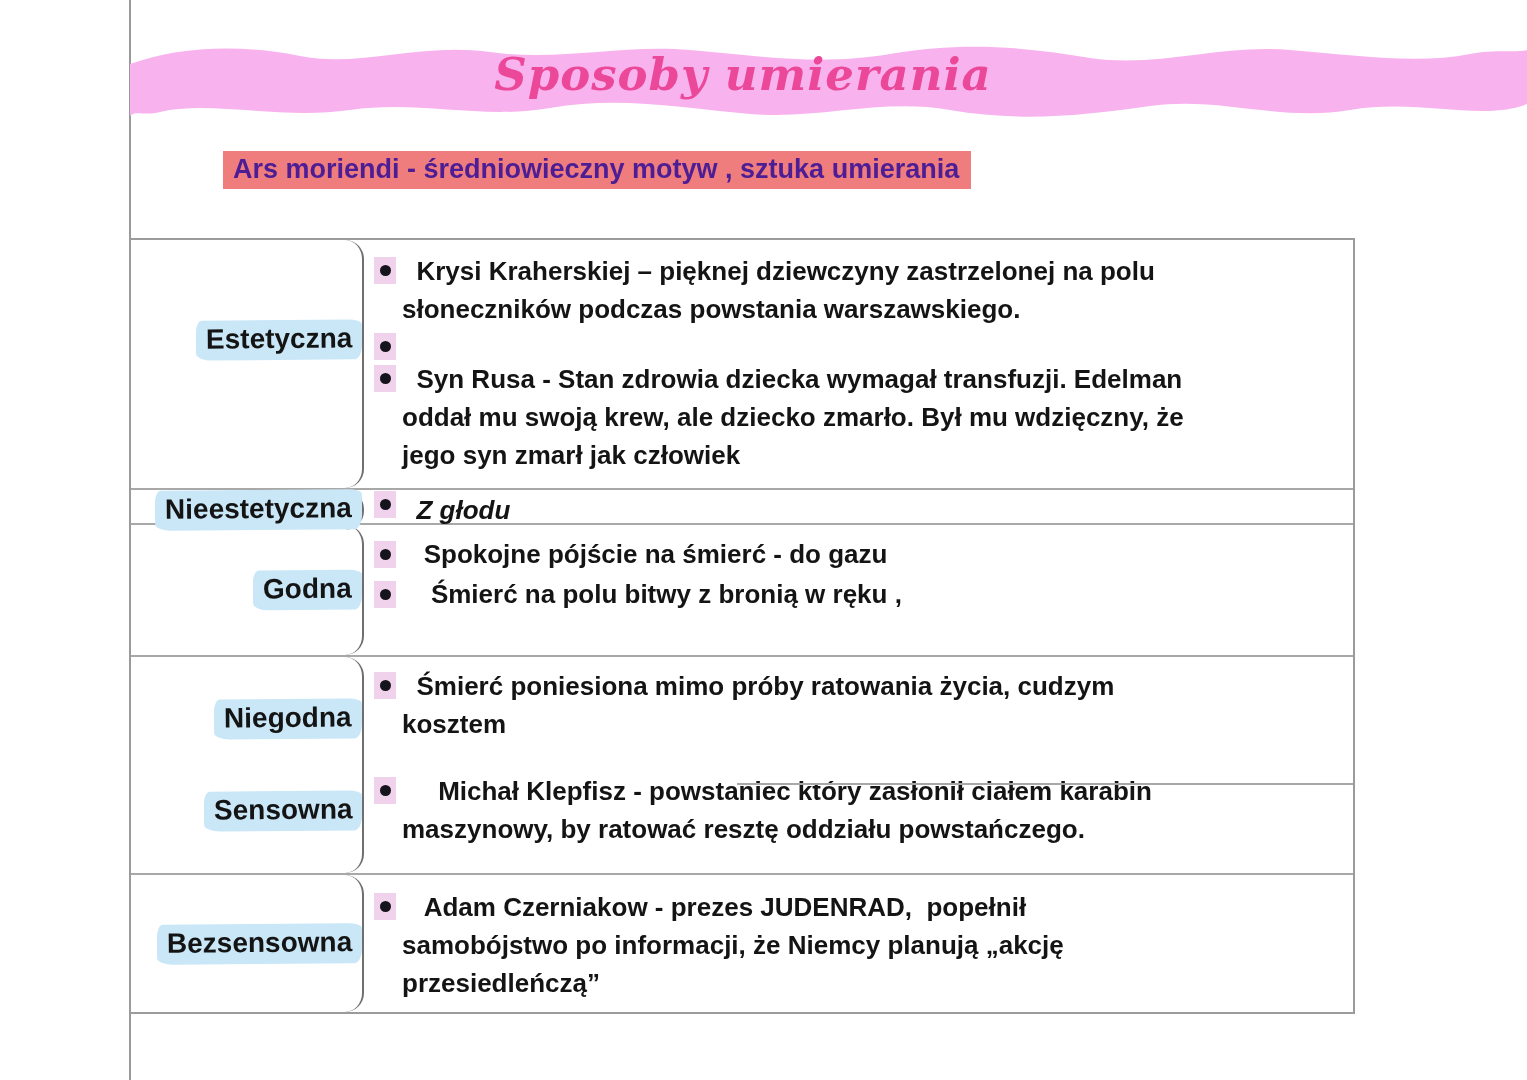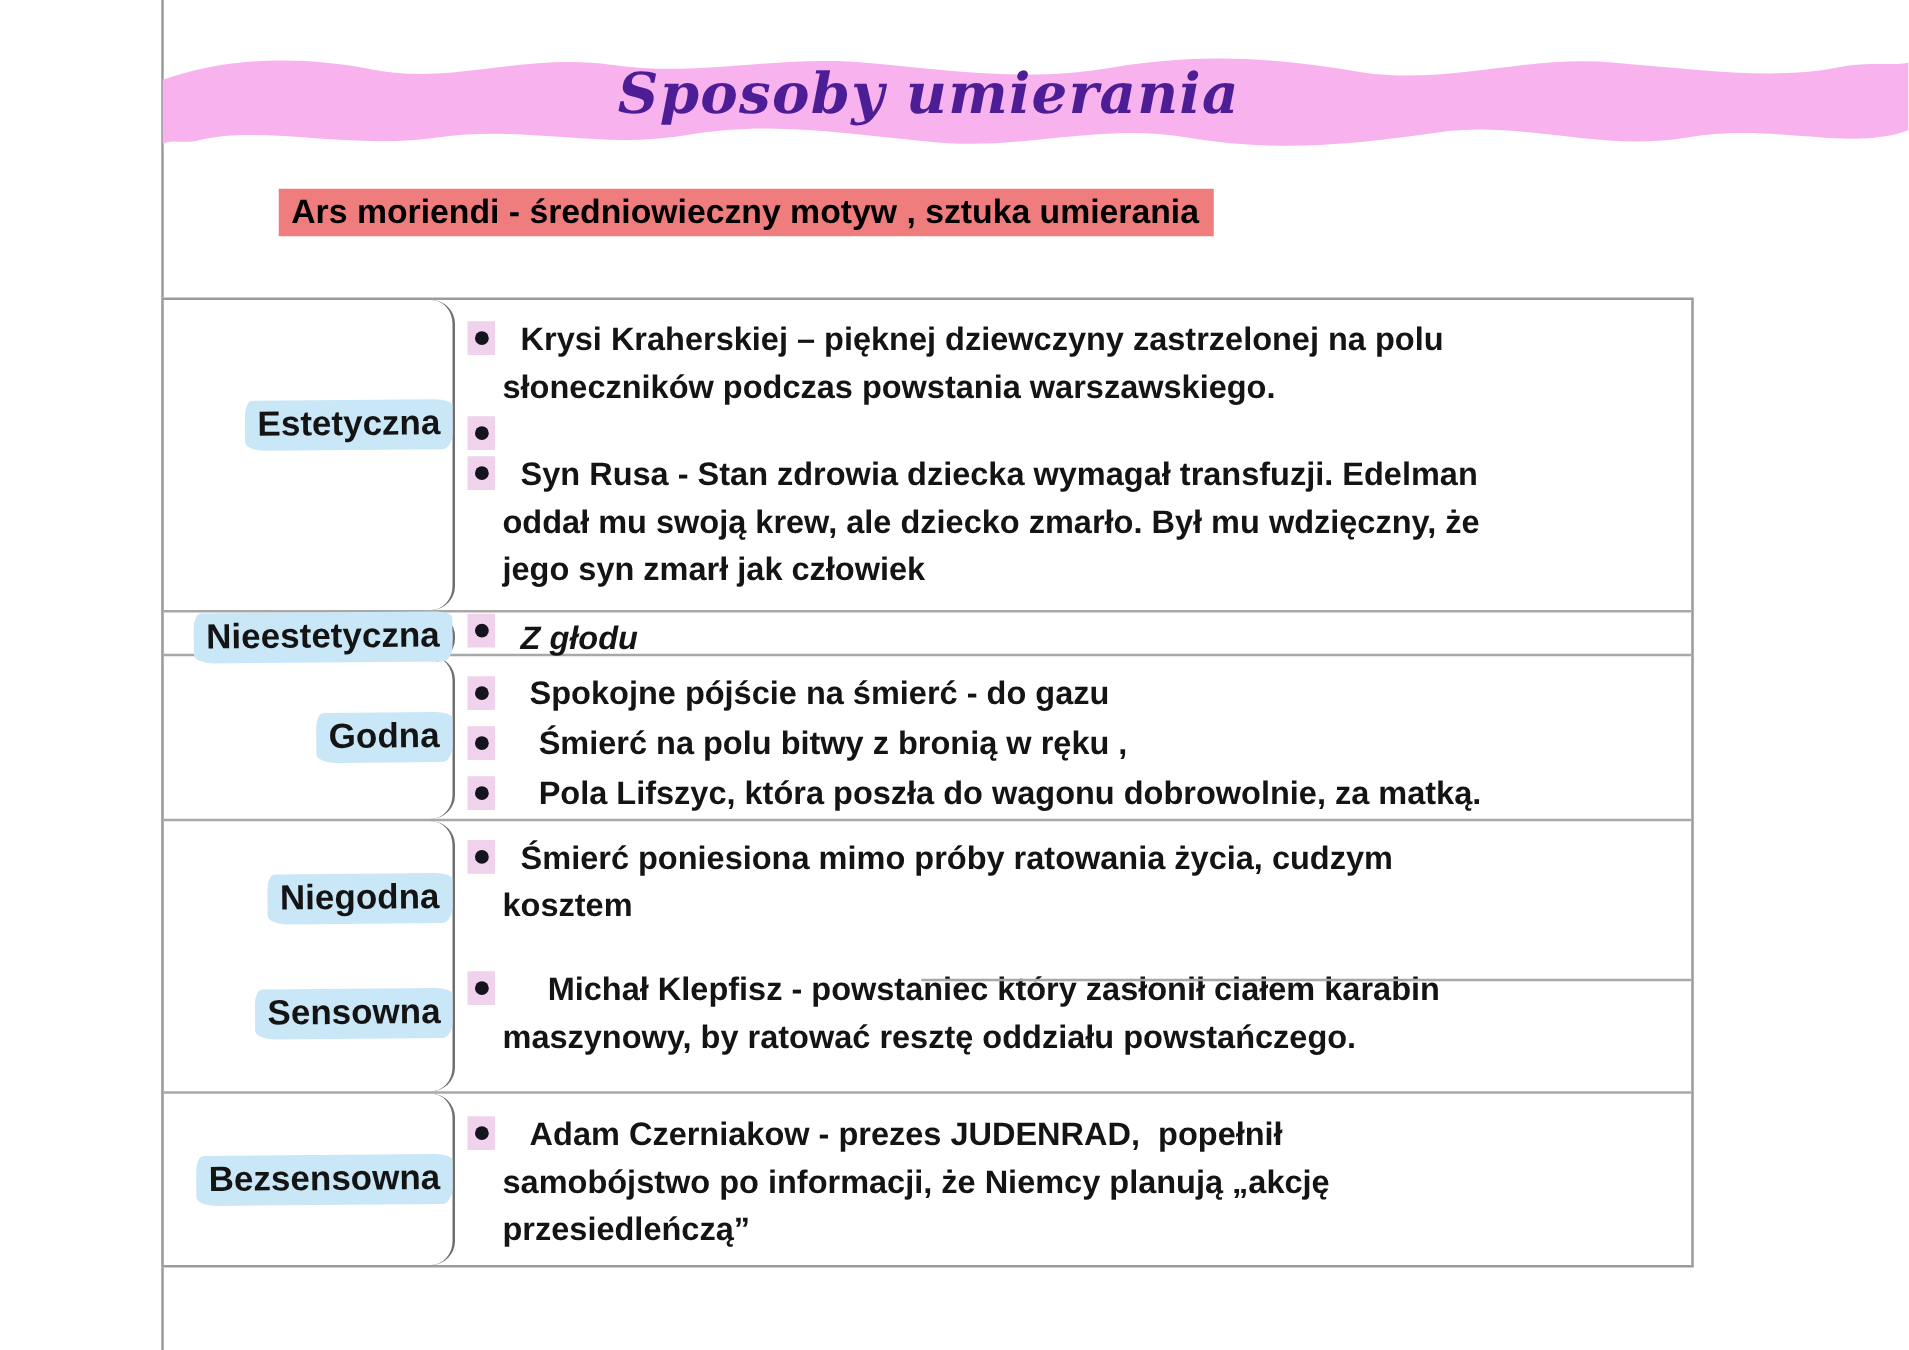--- a/index.html
+++ b/index.html
@@ -20,30 +20,30 @@
   .banner{
     position:absolute;left:130px;top:38px;width:1397px;height:96px;
   }
   .banner svg{position:absolute;left:0;top:0;width:100%;height:100%;}
   .banner-title{
     position:absolute;left:0;top:10px;width:1226px;
     text-align:center;
     font-family:"DejaVu Serif","Liberation Serif",serif;
     font-style:italic;font-weight:bold;
     font-size:45px;letter-spacing:1px;
-    color:#4c1d95;
+    color:#ec4899;
   }
   
   .subtitle{
     position:absolute;left:223px;top:151px;
   }
   .subtitle span{
     display:inline-block;
     background:var(--subtitle-red,#ef7d7d);
-    color:#000000;
+    color:#4c1d95;
     font-size:27px;font-weight:bold;
     padding:3px 12px 4px 10px;
     line-height:31px;
   }
   
   .table{
     position:absolute;left:129px;top:238px;width:1226px;
     border:2px solid var(--border-gray,#9b9b9b);
     box-sizing:border-box;
     background:#fff;
@@ -180,26 +180,20 @@
               <span class="dot"></span>
             </span>
           <div class="btext">   Spokojne pójście na śmierć - do gazu</div>
         </div>
         <div class="bullet">
           <span class="marker">
               <span class="dot"></span>
             </span>
           <div class="btext">    Śmierć na polu bitwy z bronią w ręku ,</div>
         </div>
-        <div class="bullet">
-          <span class="marker">
-              <span class="dot"></span>
-            </span>
-          <div class="btext">    Pola Lifszyc, która poszła do wagonu dobrowolnie, za matką.</div>
-        </div>
       </div>
     </div>
 
     <div class="trow row-4">
       <div class="label-cell cellbox">
         <span class="hl">Niegodna</span>
         <span class="hl">Sensowna</span>
       </div>
       <div class="content-cell cellbox">
         <div class="bullet">

